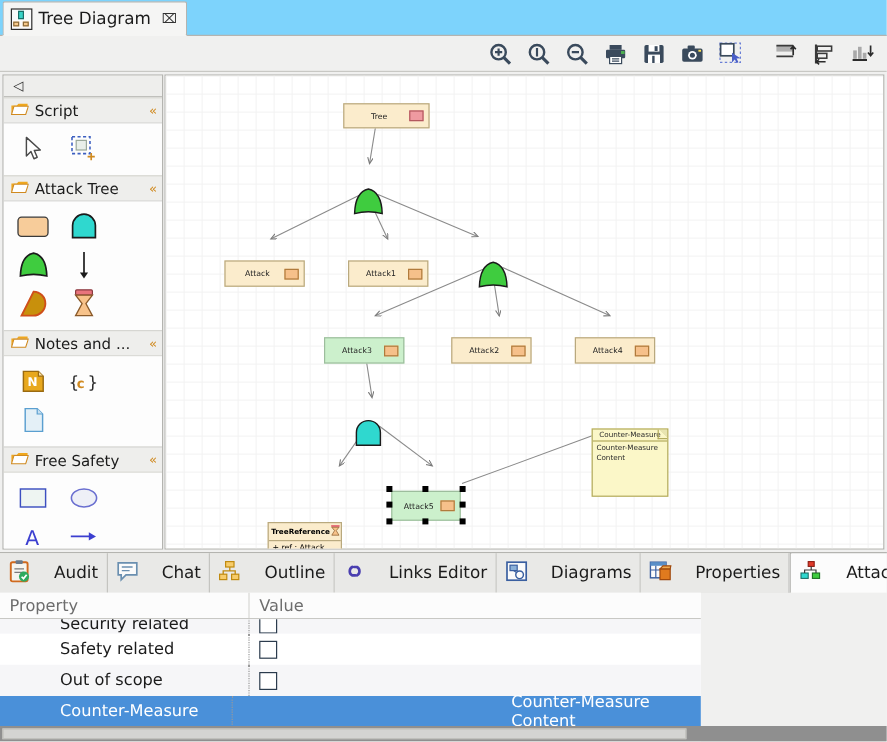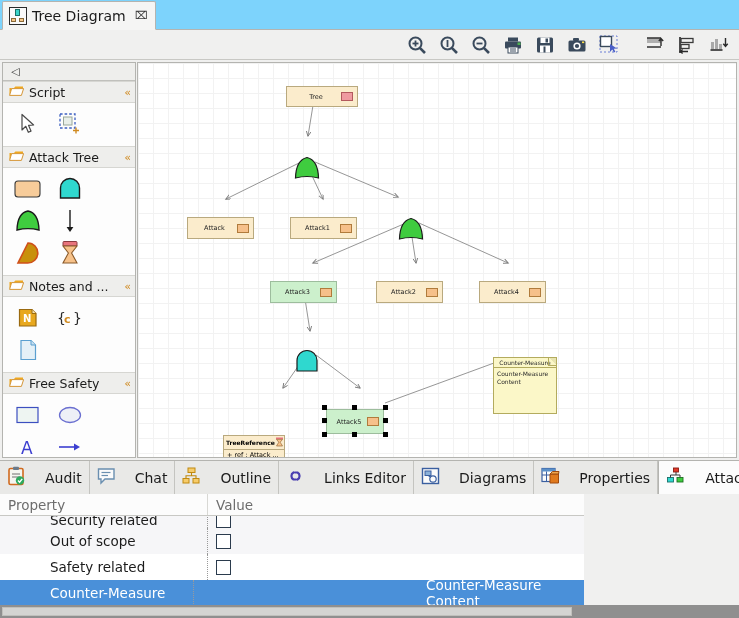--- a/index.html
+++ b/index.html
@@ -688,34 +688,34 @@
       <div class="ph c2">Value</div>
     </div>
 
     <div class="prow clipped alt">
       <div class="pc1">Security related</div>
       <div class="pc2">
         <span class="cbox"></span>
       </div>
     </div>
 
+    <div class="prow">
+      <div class="pc1">Safety related</div>
+      <div class="pc2">
+        <span class="cbox"></span>
+      </div>
+    </div>
+
     <div class="prow alt">
       <div class="pc1">Out of scope</div>
       <div class="pc2">
         <span class="cbox"></span>
       </div>
     </div>
 
-    <div class="prow">
-      <div class="pc1">Safety related</div>
-      <div class="pc2">
-        <span class="cbox"></span>
-      </div>
-    </div>
-
     <div class="prow selected">
       <div class="pc1">Counter-Measure</div>
       <div class="pc2">Counter-Measure Content</div>
     </div>
 
     <div class="hscroll">
       <div class="thumb"></div>
     </div>
   </div>
 

